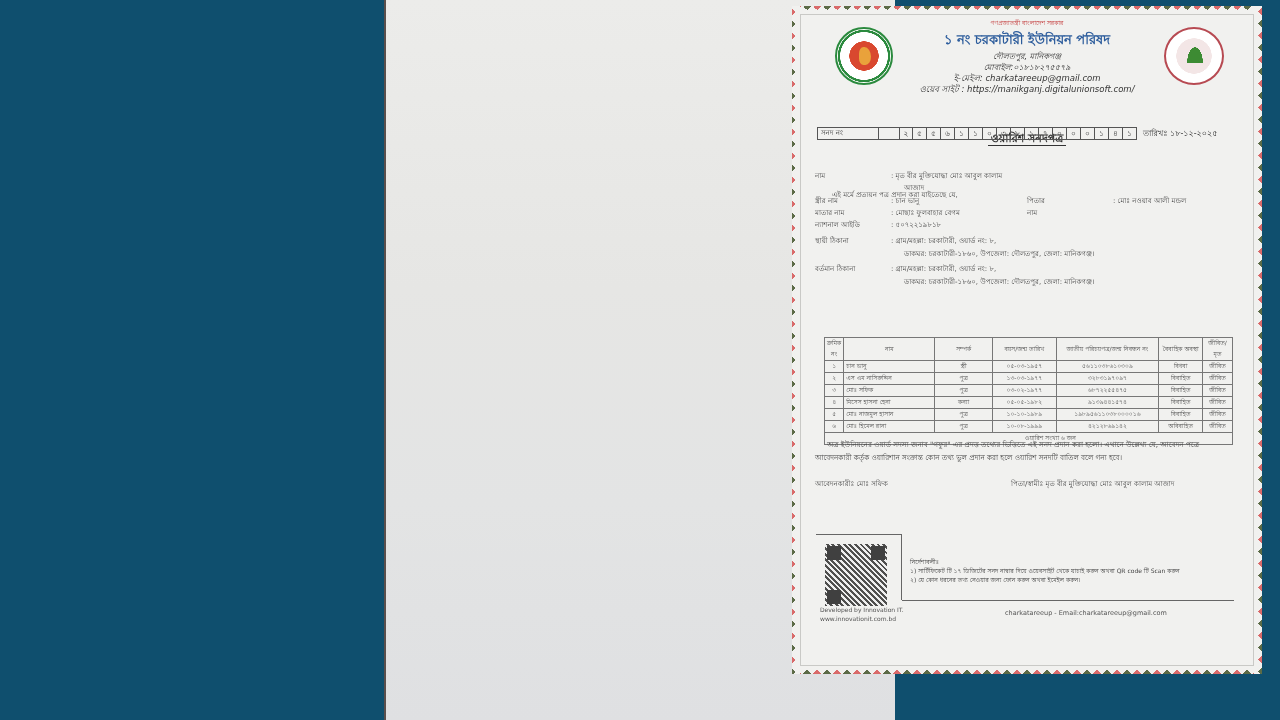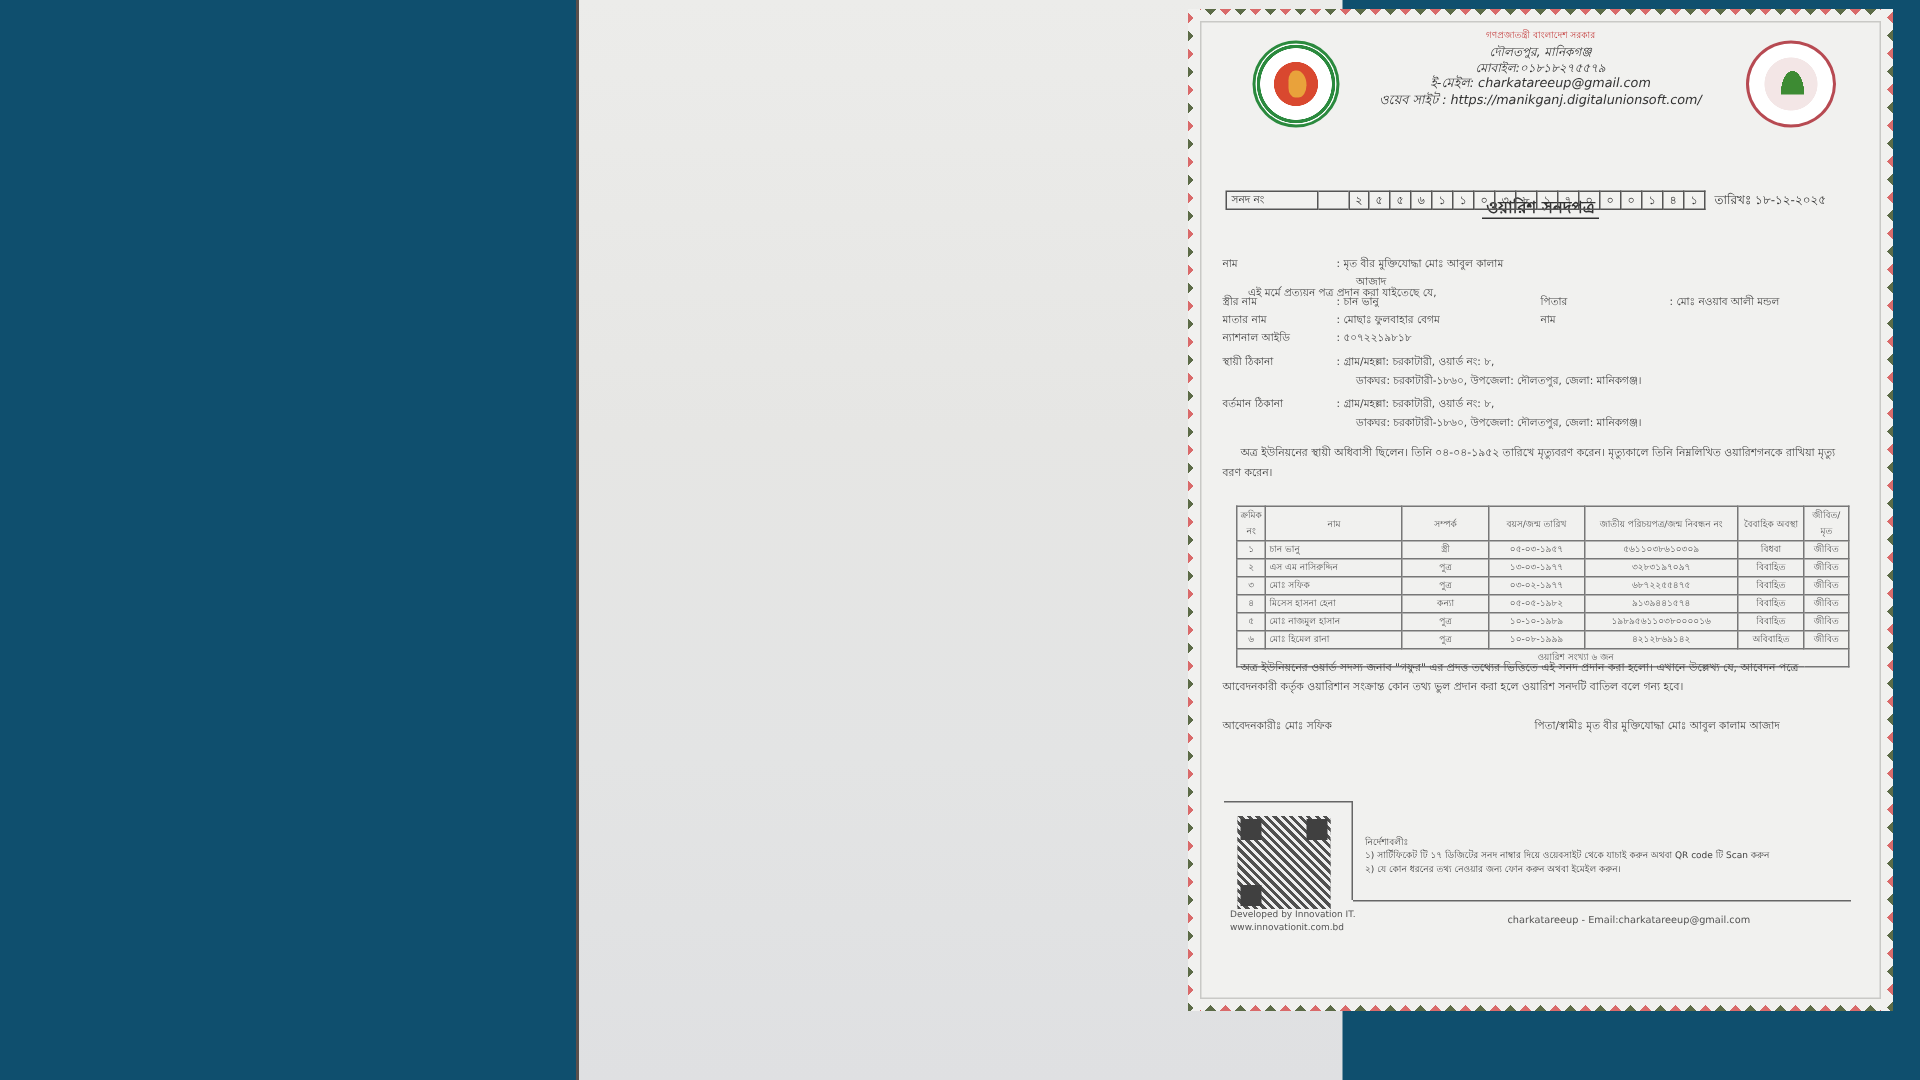--- a/index.html
+++ b/index.html
@@ -99,21 +99,21 @@
   table.heirs {
     position: absolute; left: 32px; top: 331px; width: 409px; border-collapse: collapse;
     font-size: 6px; color: #555;
   }
   table.heirs th, table.heirs td { border: 1px solid #777; text-align: center; padding: 0 2px; height: 9.5px; }
   table.heirs th { font-weight: normal; height: 20px; }
   table.heirs td.name { text-align: left; }
   table.heirs td.total { text-align: left; padding-left: 200px; height: 11px; }
 
   .sig-left { position: absolute; left: 23px; top: 472px; font-size: 7px; color: #444; }
-  .sig-right { position: absolute; left: 231px; top: 472px; font-size: 7px; color: #444; }
+  .sig-right { position: absolute; left: 219px; top: 472px; font-size: 7px; color: #444; }
 
   .qr-box { position: absolute; left: 24px; top: 528px; width: 86px; height: 66px; border-right: 1px solid #666; border-top: 1px solid #666; }
   .qr {
     position: absolute; left: 33px; top: 538px; width: 62px; height: 62px;
     background:
       linear-gradient(#222, #222) 2px 2px/14px 14px no-repeat,
       linear-gradient(#222, #222) 46px 2px/14px 14px no-repeat,
       linear-gradient(#222, #222) 2px 46px/14px 14px no-repeat,
       repeating-linear-gradient(45deg, #333 0 2px, #eee 2px 4px),
       repeating-linear-gradient(-45deg, #444 0 3px, transparent 3px 5px);
@@ -135,20 +135,21 @@
     <div class="zig zig-left"></div>
     <div class="zig zig-right"></div>
     <div class="inner"></div>
 
     <div class="content">
 
       <div class="seal-left"></div>
       <div class="seal-right"></div>
       <div class="head-center">
         <div class="gov">গণপ্রজাতন্ত্রী বাংলাদেশ সরকার</div>
+        <div class="union-name">১ নং চরকাটারী ইউনিয়ন পরিষদ</div>
         <div class="head-line">দৌলতপুর, মানিকগঞ্জ</div>
         <div class="head-line">মোবাইল:০১৮১৮২৭৫৫৭৯</div>
         <div class="head-line sm">ই-মেইল: charkatareeup@gmail.com</div>
         <div class="head-line sm">ওয়েব সাইট : https://manikganj.digitalunionsoft.com/</div>
       </div>
 
       <div class="doc-title"><span>ওয়ারিশ সনদপত্র</span></div>
 
       <div class="sanad-row">
         <div class="sanad-label">সনদ নং</div>
@@ -204,21 +205,20 @@
         <span class="val" style="left:89px">ডাকঘর: চরকাটারী-১৮৬০,  উপজেলা: দৌলতপুর,  জেলা: মানিকগঞ্জ।</span>
       </div>
       <div class="info" style="top:257px">
         <span class="lbl">বর্তমান ঠিকানা</span>
         <span class="val">: গ্রাম/মহল্লা: চরকাটারী,  ওয়ার্ড নং: ৮,</span>
       </div>
       <div class="info" style="top:270px">
         <span class="val" style="left:89px">ডাকঘর: চরকাটারী-১৮৬০,  উপজেলা: দৌলতপুর,  জেলা: মানিকগঞ্জ।</span>
       </div>
 
-      <div class="para" style="top:289px">অত্র ইউনিয়নের স্থায়ী অধিবাসী ছিলেন। তিনি ০৪-০৪-১৯৫২ তারিখে মৃত্যুবরণ করেন। মৃত্যুকালে তিনি নিম্নলিখিত ওয়ারিশগনকে রাখিয়া মৃত্যু বরণ করেন।</div>
 
       <table class="heirs">
         <thead>
           <tr>
             <th style="width:18px">ক্রমিক নং</th>
             <th style="width:92px">নাম</th>
             <th style="width:58px">সম্পর্ক</th>
             <th style="width:64px">বয়স/জন্ম তারিখ</th>
             <th style="width:103px">জাতীয় পরিচয়পত্র/জন্ম নিবন্ধন নং</th>
             <th style="width:44px">বৈবাহিক অবস্থা</th>

